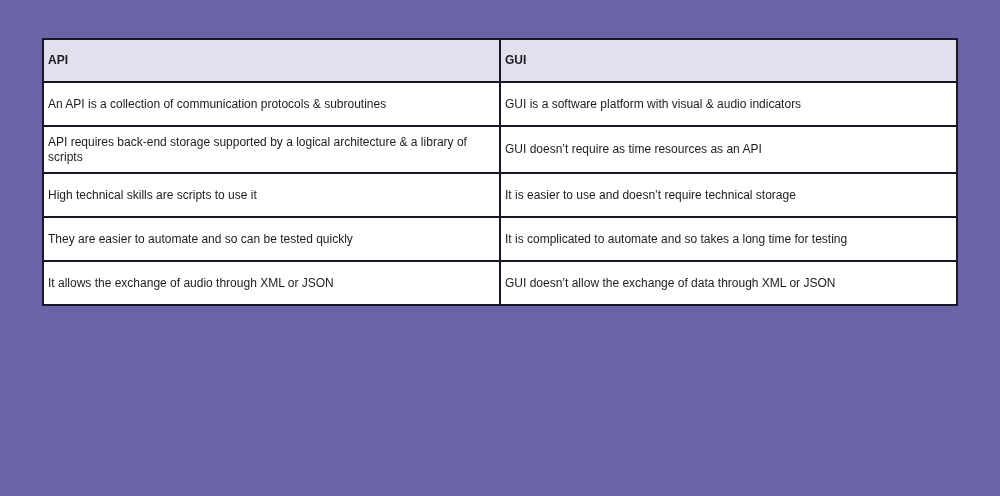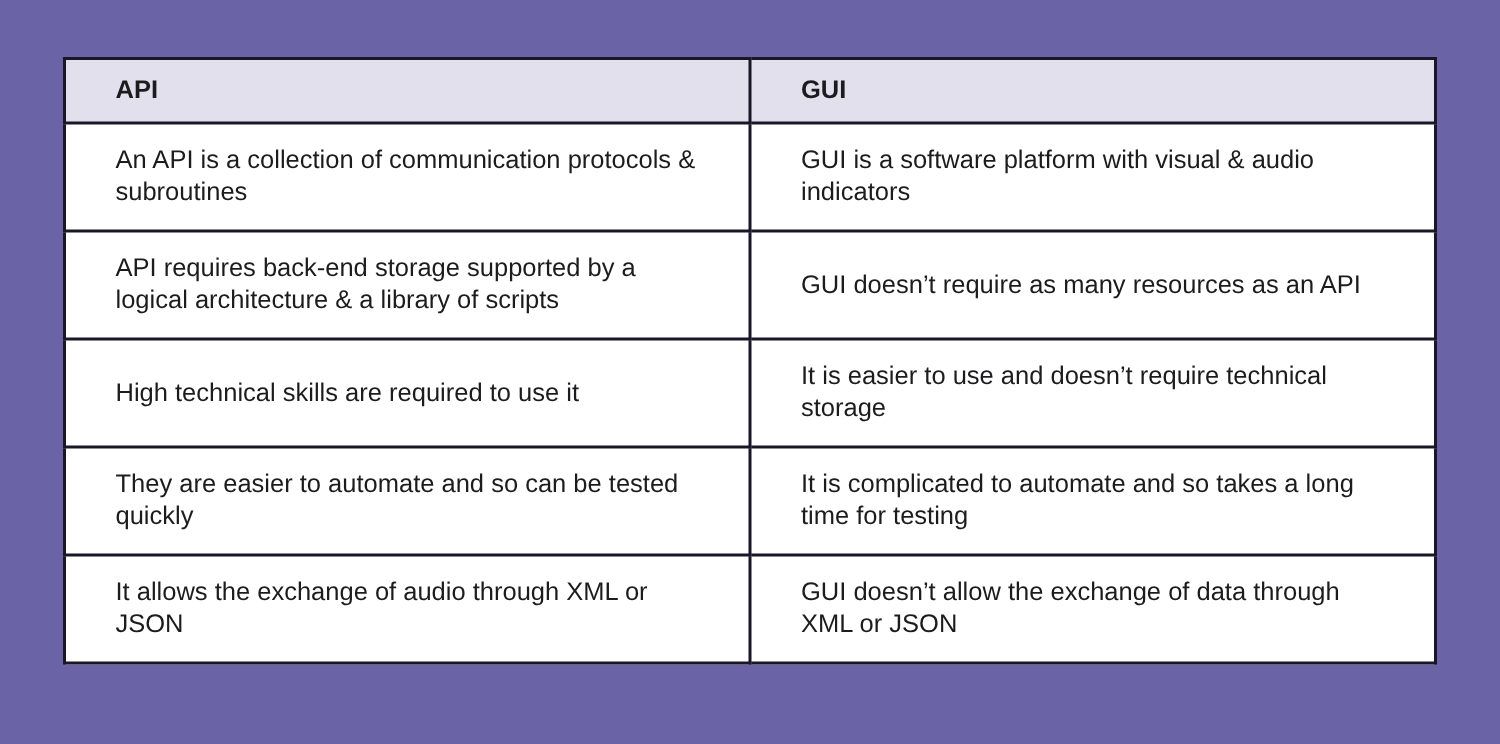--- a/index.html
+++ b/index.html
@@ -24,57 +24,57 @@
   }
   table.compare{
     width:100%;
     border-collapse:collapse;
     background:var(--body-bg);
     table-layout:fixed;
   }
   table.compare th,
   table.compare td{
     border:2px solid var(--border-color);
-    padding:8px 33px;
+    padding:8px 4px;
     text-align:left;
     vertical-align:middle;
     color:var(--text-color);
-    font-size:17px;
+    font-size:12px;
     line-height:1.22;
     width:50%;
   }
   table.compare thead tr{height:43px;}
   table.compare thead th{
     background:var(--header-bg);
     font-weight:700;
   }
-  table.compare tbody tr{height:72px;}
+  table.compare tbody tr{height:44px;}
 </style>
 </head>
 <body>
 
 <div class="table-wrap">
   <table class="compare">
     <thead>
       <tr>
         <th>API</th>
         <th>GUI</th>
       </tr>
     </thead>
     <tbody>
       <tr>
         <td>An API is a collection of communication protocols &amp; subroutines</td>
         <td>GUI is a software platform with visual &amp; audio indicators</td>
       </tr>
       <tr>
         <td>API requires back-end storage supported by a logical architecture &amp; a library of scripts</td>
-        <td>GUI doesn’t require as many resources as an API</td>
+        <td>GUI doesn’t require as time resources as an API</td>
       </tr>
       <tr>
-        <td>High technical skills are required to use it</td>
+        <td>High technical skills are scripts to use it</td>
         <td>It is easier to use and doesn’t require technical storage</td>
       </tr>
       <tr>
         <td>They are easier to automate and so can be tested quickly</td>
         <td>It is complicated to automate and so takes a long time for testing</td>
       </tr>
       <tr>
         <td>It allows the exchange of audio through XML or JSON</td>
         <td>GUI doesn’t allow the exchange of data through XML or JSON</td>
       </tr>

